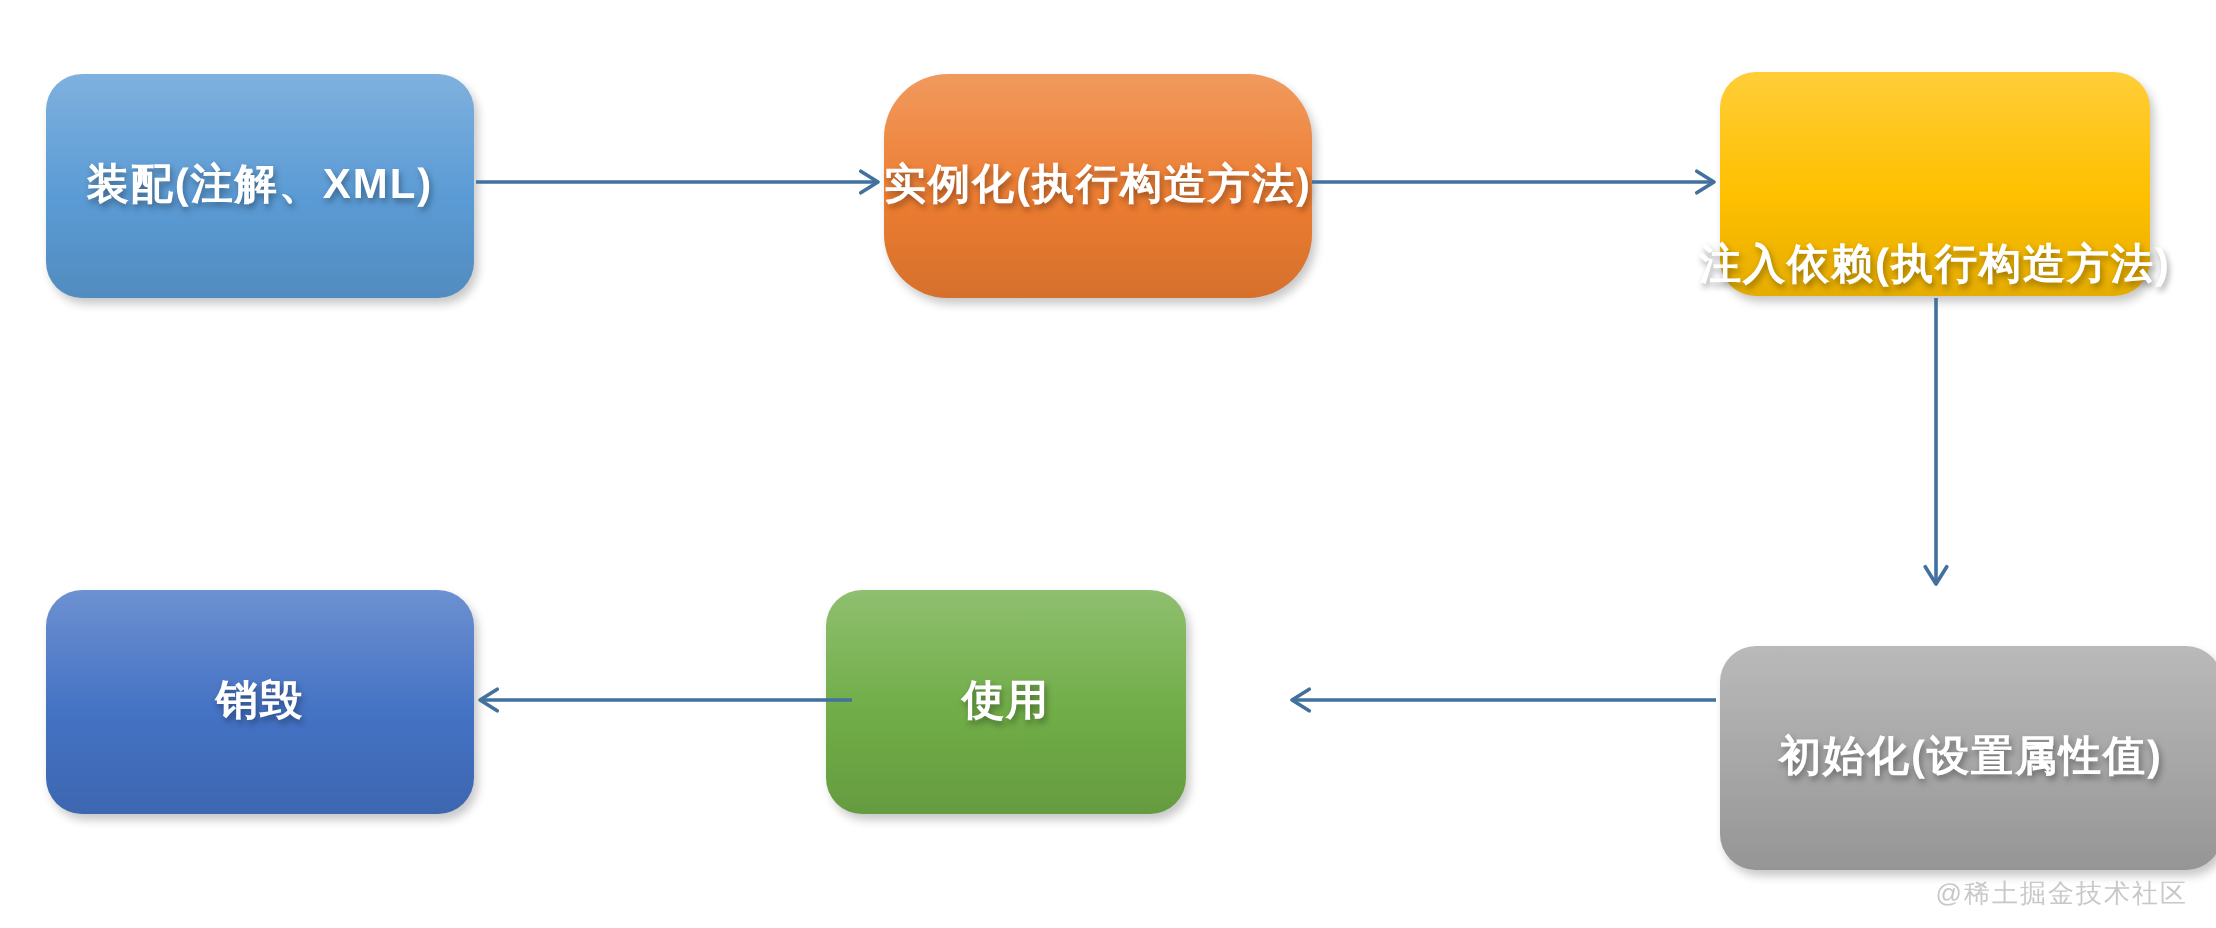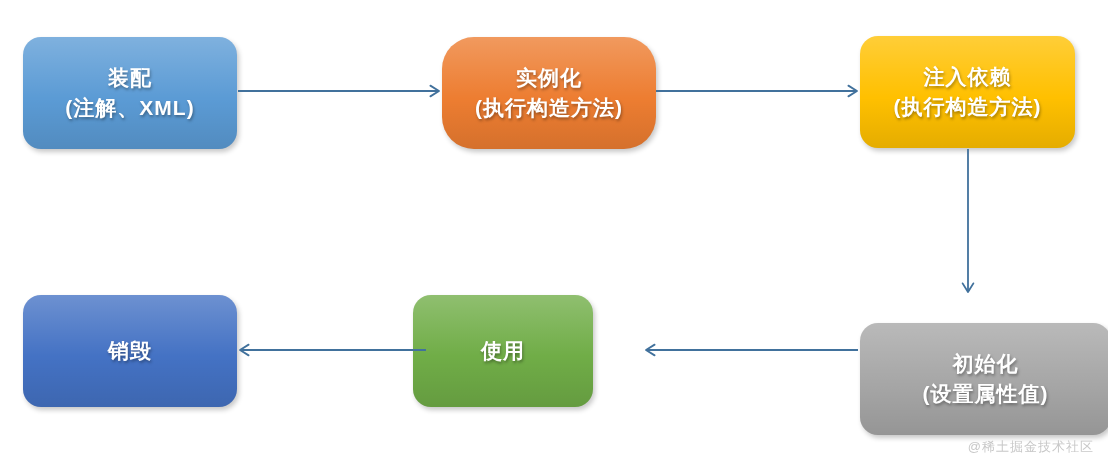--- a/index.html
+++ b/index.html
@@ -14,21 +14,21 @@
     height: 464px;
     background: #ffffff;
     overflow: hidden;
   }
   .node {
     position: absolute;
     width: 214px;
     height: 112px;
     border-radius: 18px;
     display: flex;
-    flex-direction: column;
+    flex-direction: row;
     align-items: center;
     justify-content: center;
     text-align: center;
     color: #ffffff;
     font-weight: bold;
     font-size: 21px;
     line-height: 1.45;
     letter-spacing: 1px;
     box-shadow: 2px 3px 5px rgba(0,0,0,0.22);
     
@@ -37,21 +37,21 @@
       rgba(255,255,255,0.06) 40%,
       rgba(0,0,0,0.00) 55%,
       rgba(0,0,0,0.10) 100%);
   }
   .node .line1, .node .line2 {
     text-shadow: 1px 2px 3px rgba(0,0,0,0.35);
     white-space: nowrap;
   }
   .pos-assemble    { left: 23px;  top: 37px;  }
   .pos-instantiate { left: 442px; top: 37px; border-radius: 32px;  }
-  .pos-inject      { left: 860px; top: 36px;  width: 215px; }
+  .pos-inject      { left: 860px; top: 36px;  width: 215px; align-items: flex-end; }
   .pos-destroy     { left: 23px;  top: 295px; }
   .pos-use         { left: 413px; top: 295px; width: 180px; }
   .pos-initialize  { left: 860px; top: 295px; width: 251px; margin-top: 28px; }
 
   .edges-layer {
     position: absolute;
     left: 0; top: 0;
     width: 1108px;
     height: 464px;
     pointer-events: none;

